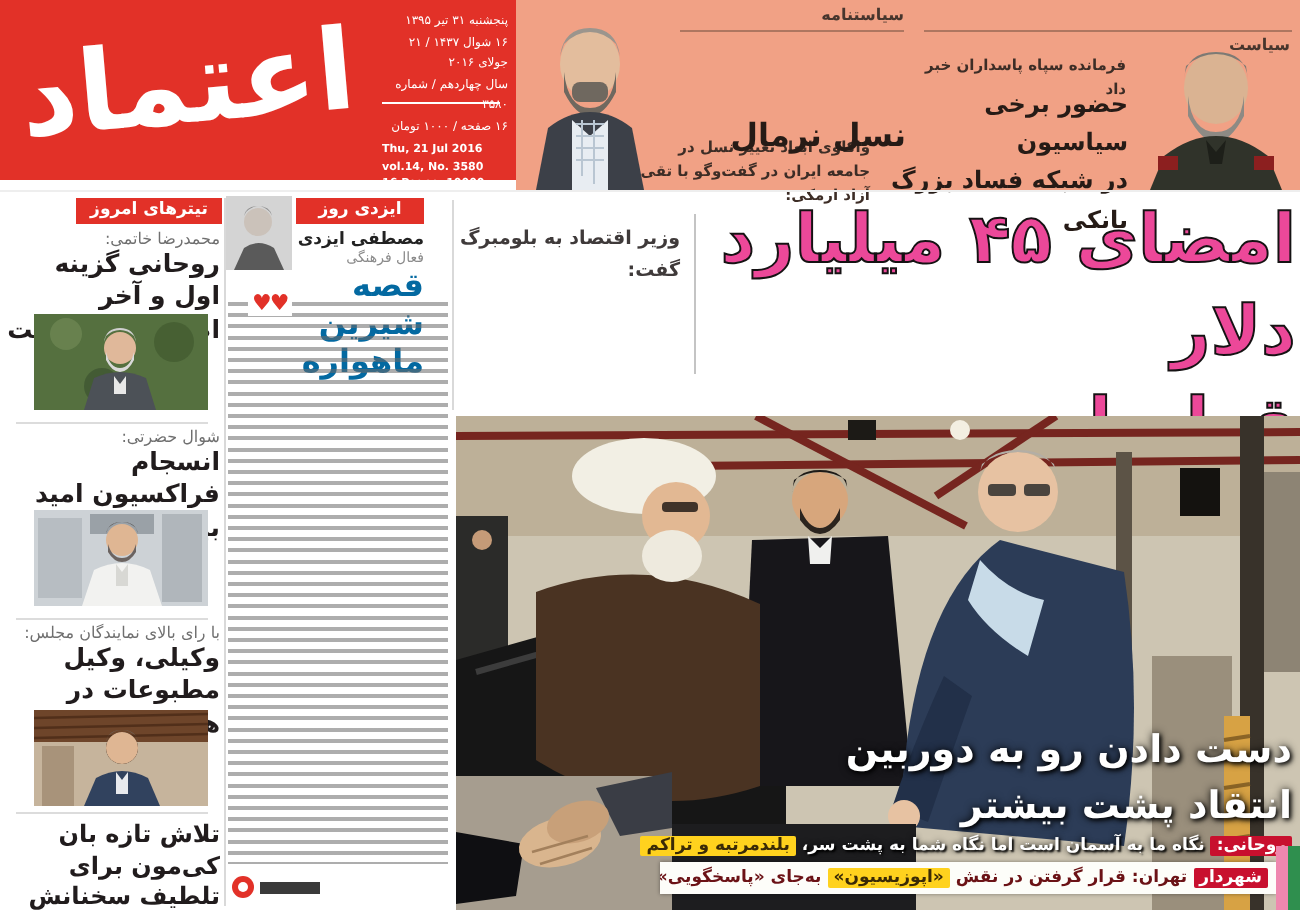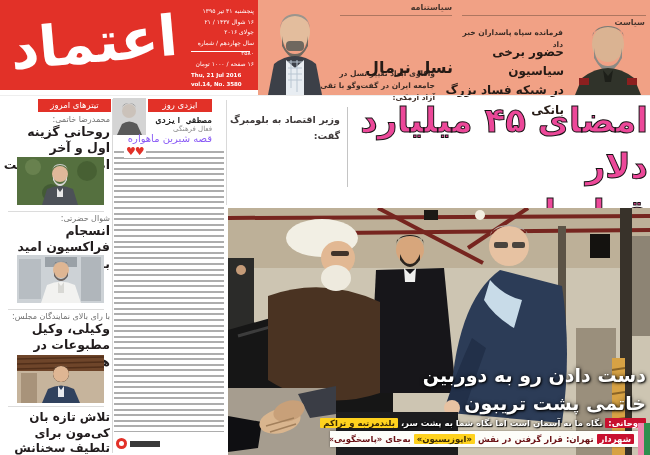--- a/index.html
+++ b/index.html
@@ -14,27 +14,27 @@
   .mast-div{background:#fff;height:1px;}
   .etemad-en{color:#fff;font-weight:bold;font-size:14px;letter-spacing:.5px;}
   .en-dates{color:#fff;font-size:5.5px;line-height:1.55;font-weight:bold;}
   .strip{background:#f1a185;}
   .sec-label{font-size:8px;font-weight:bold;color:#47352d;}
   .sec-rule{height:1px;background:#8a5f4d;opacity:.65;}
   .strip-kicker{font-size:7.5px;color:#3d2d26;line-height:1.6;font-weight:bold;}
   .strip-title{font-weight:bold;color:#261b16;}
   
   .vrule{width:1px;background:#d9d9d9;}
-  .red-banner{background:#e23128;color:#fff;font-size:8.5px;font-weight:normal;text-align:center;}
+  .red-banner{background:#e23128;color:#fff;font-size:8.5px;font-weight:bold;text-align:center;}
   .kicker{font-size:8px;color:#6f6f6f;}
   .s-title{font-size:12.5px;font-weight:bold;color:#211c1d;line-height:1.3;}
   .hr{height:1px;background:#dcdcdc;}
   .author{font-size:8.5px;font-weight:bold;color:#222;}
   .role{font-size:7px;color:#8a8a8a;}
-  .op-title{font-size:10px;font-weight:normal;color:#8b5cf6;}
+  .op-title{font-size:16px;font-weight:bold;color:#0369a1;}
   .hearts{color:#e23128;font-size:11px;letter-spacing:-1px;}
   .fake-text{background:repeating-linear-gradient(to bottom,#6a6a6a 0px,#6a6a6a 2px,transparent 2px,transparent 5.6px);opacity:.55;}
   .fake-bold{background:#3a3a3a;}
   
   .lead-kicker{font-size:9.5px;color:#3f3a3a;line-height:1.7;font-weight:bold;}
   .headline{font-size:34px;font-weight:bold;color:#ec4899;line-height:1.36;
             -webkit-text-stroke:1px #151213;}
   
   .ph-head{font-size:19px;font-weight:bold;color:#fff;
            text-shadow:0 0 4px rgba(0,0,0,.9),1px 1px 2px rgba(0,0,0,.9);}
@@ -153,21 +153,21 @@
   <div class="abs s-title rtl" style="left:2px;top:410px;width:108px;font-size:12px;">تلاش تازه بان کی‌مون برای تلطیف سخنانش علیه ایران</div>
 
   <div class="abs vrule" style="left:226px;top:100px;height:105px;"></div>
   <svg class="abs" style="left:113px;top:98px;" width="33" height="37" viewBox="0 0 33 37">
     <rect width="33" height="37" fill="#d4d4d4"></rect>
     <circle cx="16" cy="13" r="7" fill="#cbc2ba"></circle>
     <path d="M9 10 Q10 5 16 5 Q22 5 23 10 L22 8 Q19 5 16 5 Q13 5 10 8 Z" fill="#8d8d8d"></path>
     <path d="M4 37 L9 26 Q16 21 24 26 L29 37 Z" fill="#5a5a5a"></path>
   </svg>
   <div class="abs red-banner" style="left:148px;top:99px;width:64px;height:13px;line-height:13px;">ایزدی روز</div>
-  <div class="abs author rtl" style="left:148px;top:115px;width:64px;font-family:Liberation Mono, monospace;">مصطفی ایزدی</div>
+  <div class="abs author rtl" style="left:148px;top:115px;width:64px;">مصطفی ایزدی</div>
   <div class="abs role rtl" style="left:148px;top:125px;width:64px;">فعال فرهنگی</div>
   <div class="abs op-title rtl" style="left:118px;top:133px;width:94px;">قصه شیرین ماهواره</div>
   <div class="abs fake-text" style="left:114px;top:151px;width:110px;height:281px;"></div>
   <div class="abs hearts" style="left:124px;top:145px;background:#fff;padding:0 2px;">♥♥</div>
   <div class="abs" style="left:116px;top:438px;width:11px;height:11px;border-radius:50%;background:#e23128;">
     <div style="position:absolute;left:3px;top:3px;width:5px;height:5px;border-radius:50%;background:#fff;"></div>
   </div>
   <div class="abs fake-bold" style="left:130px;top:441px;width:30px;height:6px;"></div>
 
   <div class="abs lead-kicker rtl" style="left:228px;top:112px;width:112px;">
@@ -230,21 +230,21 @@
     <path d="M70 186 L108 178 L108 206 L82 210 Z" fill="#3a3d45"></path>
     <ellipse cx="52" cy="213" rx="21" ry="12" fill="#d9b58e" transform="rotate(-14 52 213)"></ellipse>
     <ellipse cx="61" cy="203" rx="16" ry="10" fill="#c8a079" transform="rotate(-18 61 203)"></ellipse>
     <path d="M38 218 L66 210 M42 224 L68 216" stroke="#a3805c" stroke-width="1.4" fill="none"></path>
 
     <rect x="384" y="150" width="13" height="97" fill="#d7a244"></rect>
     <path d="M384 162 L397 160 M384 186 L397 184 M384 212 L397 210" stroke="#8a6426" stroke-width="2"></path>
   </svg>
 
   <div class="abs ph-head rtl" style="left:350px;top:364px;width:296px;">دست دادن رو به دوربین</div>
-  <div class="abs ph-head rtl" style="left:350px;top:392px;width:296px;">خاتمی پشت تریبون</div>
+  <div class="abs ph-head rtl" style="left:350px;top:392px;width:296px;">انتقاد پشت بیشتر</div>
   <div class="abs q1 rtl" style="left:300px;top:418px;width:346px;">
     <span class="chip-red">روحانی:</span>
     <span>نگاه ما به آسمان است اما نگاه شما به پشت سر،</span>
     <span class="chip-yel">بلندمرتبه و تراکم</span>
   </div>
   <div class="abs q2strip rtl" style="left:330px;top:431px;width:300px;height:16px;">
     <span class="chip-red">شهردار</span>
     <span>تهران:</span>
     <span>قرار گرفتن در نقش</span>
     <span class="chip-yel">«اپوزیسیون»</span>

